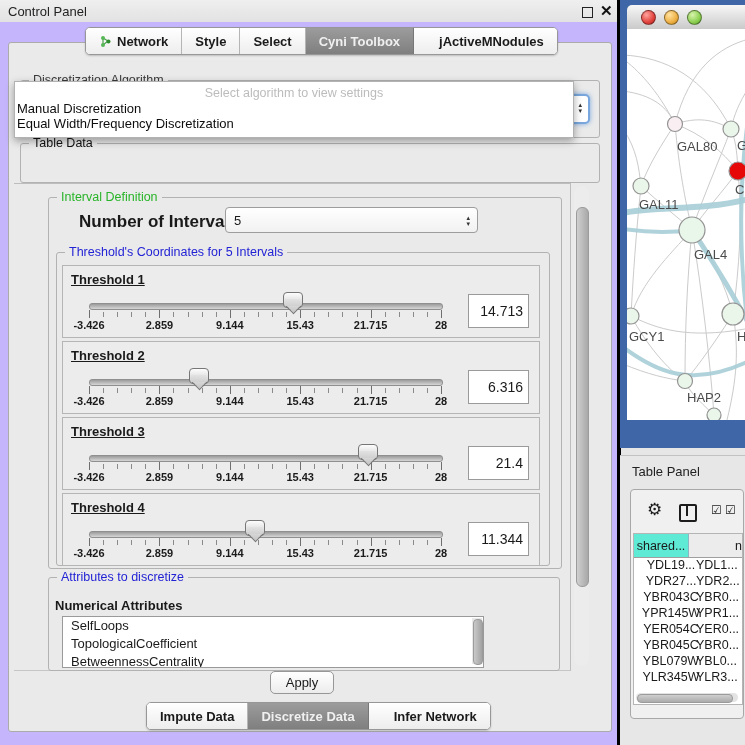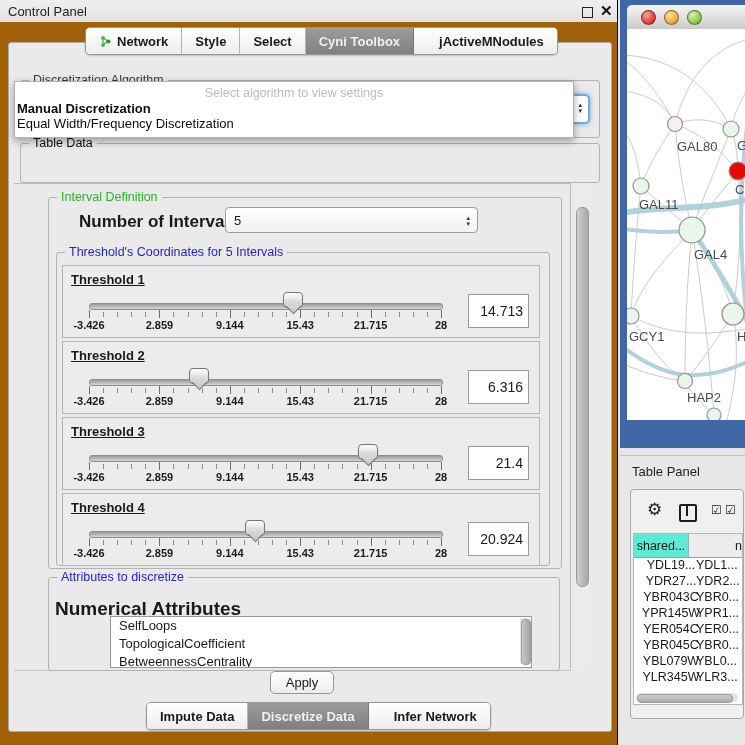--- a/index.html
+++ b/index.html
@@ -2,21 +2,21 @@
 <html><head>
 <meta charset="utf-8">
 <style>
   html,body{margin:0;padding:0;}
   body{width:745px;height:745px;position:relative;overflow:hidden;
        background:#e6e6e6;font-family:"Liberation Sans",sans-serif;color:#1a1a1a;
        -webkit-font-smoothing:antialiased;}
   .abs{position:absolute;}
 
   
-  #control-panel{left:0;top:0;width:617px;height:745px;background:#a16207;border-right:1px solid #000000;}
+  #control-panel{left:0;top:0;width:617px;height:745px;background:#c4b5fd;border-right:4px solid #000000;}
   #cp-titlebar{left:0;top:0;width:617px;height:22px;background:linear-gradient(#efefef,#e2e2e2);}
   #cp-title{left:8px;top:4px;font-size:13px;color:#222;}
   #cp-min{left:582px;top:7px;width:9px;height:9px;border:1.5px solid #222;background:transparent;}
   #cp-close{left:600px;top:2px;font-size:15px;font-weight:bold;color:#111;}
 
   
   #tabpane{left:8px;top:42px;width:602px;height:688px;background:#eaeaea;border:1px solid #ababab;border-radius:3px;}
 
   
   .seg{display:flex;background:#fff;border:1px solid #979797;border-radius:5px;overflow:hidden;
@@ -43,21 +43,21 @@
 
   
   #algo-combo{left:28px;top:94px;width:558px;height:26px;border-radius:5px;background:#fff;
               border:2px solid #79a7dd;box-shadow:0 0 5px #7aa8dd;z-index:5;}
 
   
   #popup{left:14px;top:81px;width:558px;height:55px;background:#fff;border:1px solid #b2b2b2;
          box-shadow:0 3px 8px rgba(0,0,0,.35);z-index:10;}
   #popup-hint{text-align:center;color:#bcbcbc;font-size:12.5px;padding-top:4px;height:15px;}
   .popup-item{font-size:13px;color:#0d0d0d;padding:1px 2px 0 2px;line-height:14px;}
-  .popup-item:first-child{font-weight:bold;}
+  .popup-item:first-child{font-weight:normal;}
 
   
   #scrollarea{left:14px;top:183px;width:556px;height:486px;border-top:1px solid #bdbdbd;border-right:1px solid #bdbdbd;border-bottom:1px solid #c6c6c6;}
   .vscroll{background:#ececec;border-radius:7px;}
   #panel-vscroll{left:574px;top:186px;width:15px;height:480px;}
   .vthumb{position:absolute;left:2px;width:11px;border-radius:6px;
           background:linear-gradient(90deg,#cfcfcf,#a8a8a8);border:1px solid #9b9b9b;}
 
   
   #interval-group{left:48px;top:197px;width:512px;height:370px;}
@@ -76,22 +76,22 @@
   .thumb-cover{position:absolute;left:1px;top:6px;width:15px;height:7px;background:linear-gradient(#e2e2e2,#d0d0d0);}
   .ticks{position:absolute;left:26px;top:46px;width:353px;height:5px;
          background:repeating-linear-gradient(to right,#8a8a8a 0 1px,transparent 1px 14.08px);}
   .majortick{position:absolute;top:44px;width:1px;height:8px;background:#6f6f6f;}
   .ticklabel{position:absolute;top:53px;transform:translateX(-50%);font-size:11px;font-weight:bold;color:#1b1b1b;white-space:nowrap;}
   .tvalue{position:absolute;right:10px;top:28px;width:54px;height:32px;background:#fff;border:1px solid #9a9a9a;
           font-size:14px;display:flex;align-items:center;justify-content:flex-end;padding-right:5px;}
 
   
   #attr-group{left:48px;top:577px;width:510px;height:92px;}
-  #attr-subtitle{left:55px;top:598px;font-size:19px;font-weight:bold;text-align:center;}
-  #attr-list{left:62px;top:616px;width:420px;height:50px;background:#fff;border:1px solid #9a9a9a;overflow:hidden;margin-left:48px;}
+  #attr-subtitle{left:55px;top:598px;font-size:13px;font-weight:bold;text-align:center;}
+  #attr-list{left:62px;top:616px;width:420px;height:50px;background:#fff;border:1px solid #9a9a9a;overflow:hidden;}
   .attr-item{font-size:13px;line-height:18px;padding-left:8px;white-space:nowrap;}
   #attr-scroll{position:absolute;right:1px;top:1px;width:10px;height:46px;background:#e9e9e9;}
   #attr-thumb{position:absolute;left:1px;top:1px;width:8px;height:44px;border-radius:4px;
               background:linear-gradient(90deg,#c9c9c9,#a3a3a3);border:1px solid #9b9b9b;}
 
   #apply-btn{left:270px;top:671px;width:62px;height:21px;background:linear-gradient(#ffffff,#ececec);
              border:1px solid #979797;border-radius:5px;font-size:13px;display:flex;align-items:center;justify-content:center;}
 
   
   #netwin{left:620px;top:0;width:125px;height:448px;background:#3f66a6;}
@@ -276,21 +276,21 @@
       </div>
 
   <div class="tpanel">
     <div class="tlabel">Threshold 4</div>
     <div class="track"></div>
     <div class="thumb" style="left: 182.4px;">
       <div class="thumb-pt"></div>
       <div class="thumb-cover"></div>
     </div>
     <div class="ticks"></div>
-    <div class="tvalue">20.924</div>
+    <div class="tvalue">11.344</div>
   <div class="majortick" style="left: 26px;"></div>
         <div class="ticklabel" style="left: 26px;">-3.426</div>
         <div class="majortick" style="left: 96.4px;"></div>
         <div class="ticklabel" style="left: 96.4px;">2.859</div>
         <div class="majortick" style="left: 166.8px;"></div>
         <div class="ticklabel" style="left: 166.8px;">9.144</div>
         <div class="majortick" style="left: 237.2px;"></div>
         <div class="ticklabel" style="left: 237.2px;">15.43</div>
         <div class="majortick" style="left: 307.6px;"></div>
         <div class="ticklabel" style="left: 307.6px;">21.715</div>

